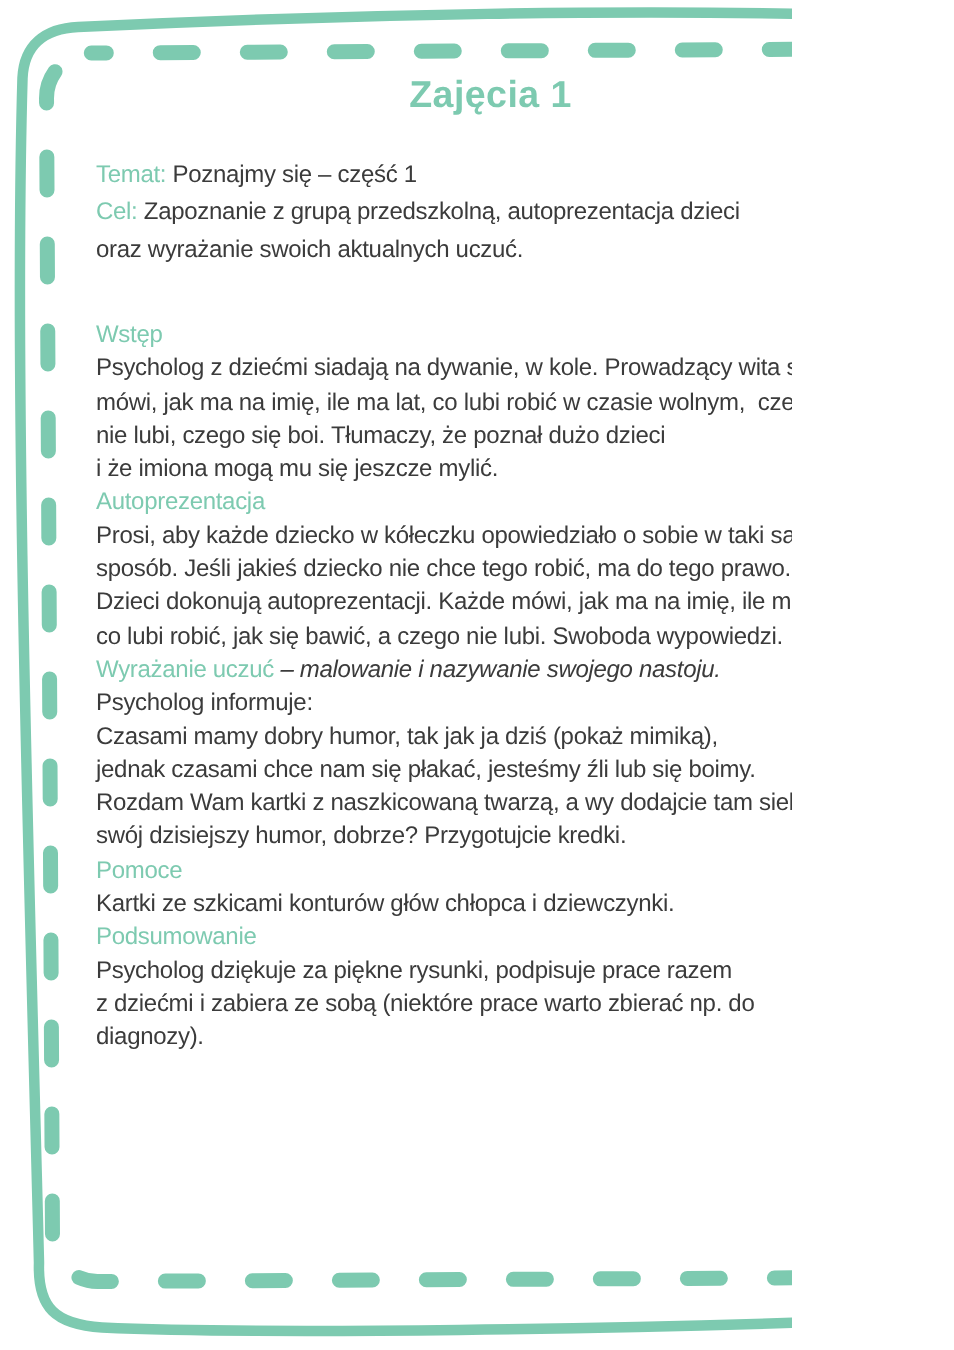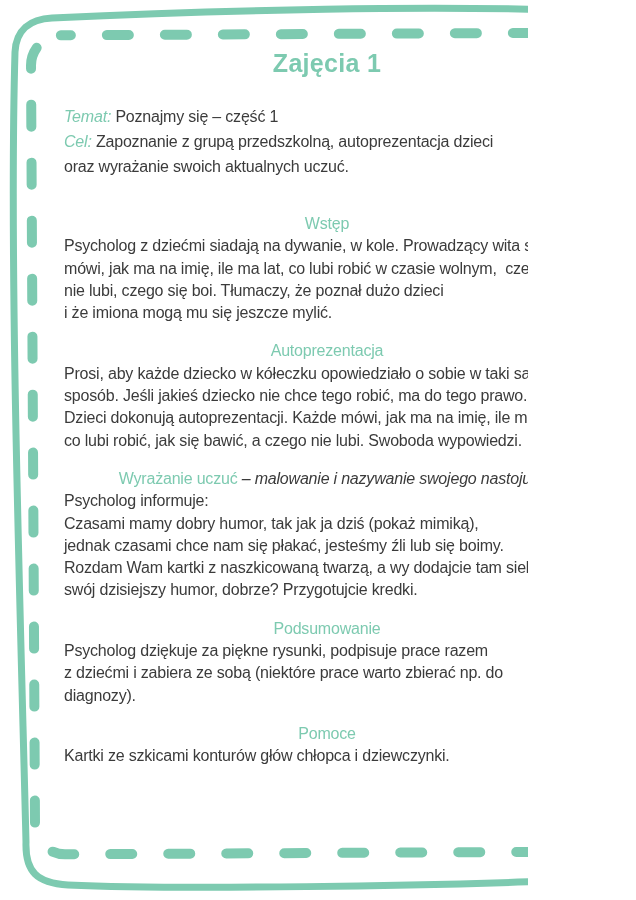--- a/index.html
+++ b/index.html
@@ -47,38 +47,35 @@
     margin-top: 26px;
     font-size: 16px;
     line-height: 25px;
     letter-spacing: -0.2px;
   }
   .meta-row {
     white-space: pre;
   }
   .label {
     color: var(--accent);
-    font-style: italic;
   }
   .label::after {
     content: " ";
     white-space: pre;
   }
   .section {
-    margin-top: 16px;
     font-size: 16px;
     line-height: 22.3px;
     letter-spacing: -0.2px;
   }
   .section.first {
     margin-top: 34px;
   }
   .heading {
     white-space: pre;
-    text-align: center;
   }
   .heading .accent {
     color: var(--accent);
   }
   .heading .suffix {
     color: var(--text);
     font-style: italic;
   }
   .body {
     white-space: pre;
@@ -133,25 +130,25 @@
     <div class="section">
       <div class="heading"><span class="accent">Wyrażanie uczuć</span><span class="suffix"> – malowanie i nazywanie swojego nastoju.</span></div>
       <div class="body">Psycholog informuje:
 Czasami mamy dobry humor, tak jak ja dziś (pokaż mimiką),
 jednak czasami chce nam się płakać, jesteśmy źli lub się boimy.
 Rozdam Wam kartki z naszkicowaną twarzą, a wy dodajcie tam siebie i
 swój dzisiejszy humor, dobrze? Przygotujcie kredki.</div>
     </div>
 
     <div class="section">
+      <div class="heading"><span class="accent">Pomoce</span><span class="suffix"></span></div>
+      <div class="body">Kartki ze szkicami konturów głów chłopca i dziewczynki.</div>
+    </div>
+
+    <div class="section">
       <div class="heading"><span class="accent">Podsumowanie</span><span class="suffix"></span></div>
       <div class="body">Psycholog dziękuje za piękne rysunki, podpisuje prace razem
 z dziećmi i zabiera ze sobą (niektóre prace warto zbierać np. do
 diagnozy).</div>
     </div>
 
-    <div class="section">
-      <div class="heading"><span class="accent">Pomoce</span><span class="suffix"></span></div>
-      <div class="body">Kartki ze szkicami konturów głów chłopca i dziewczynki.</div>
-    </div>
-
   </div>
 </div>
 
 </body></html>

